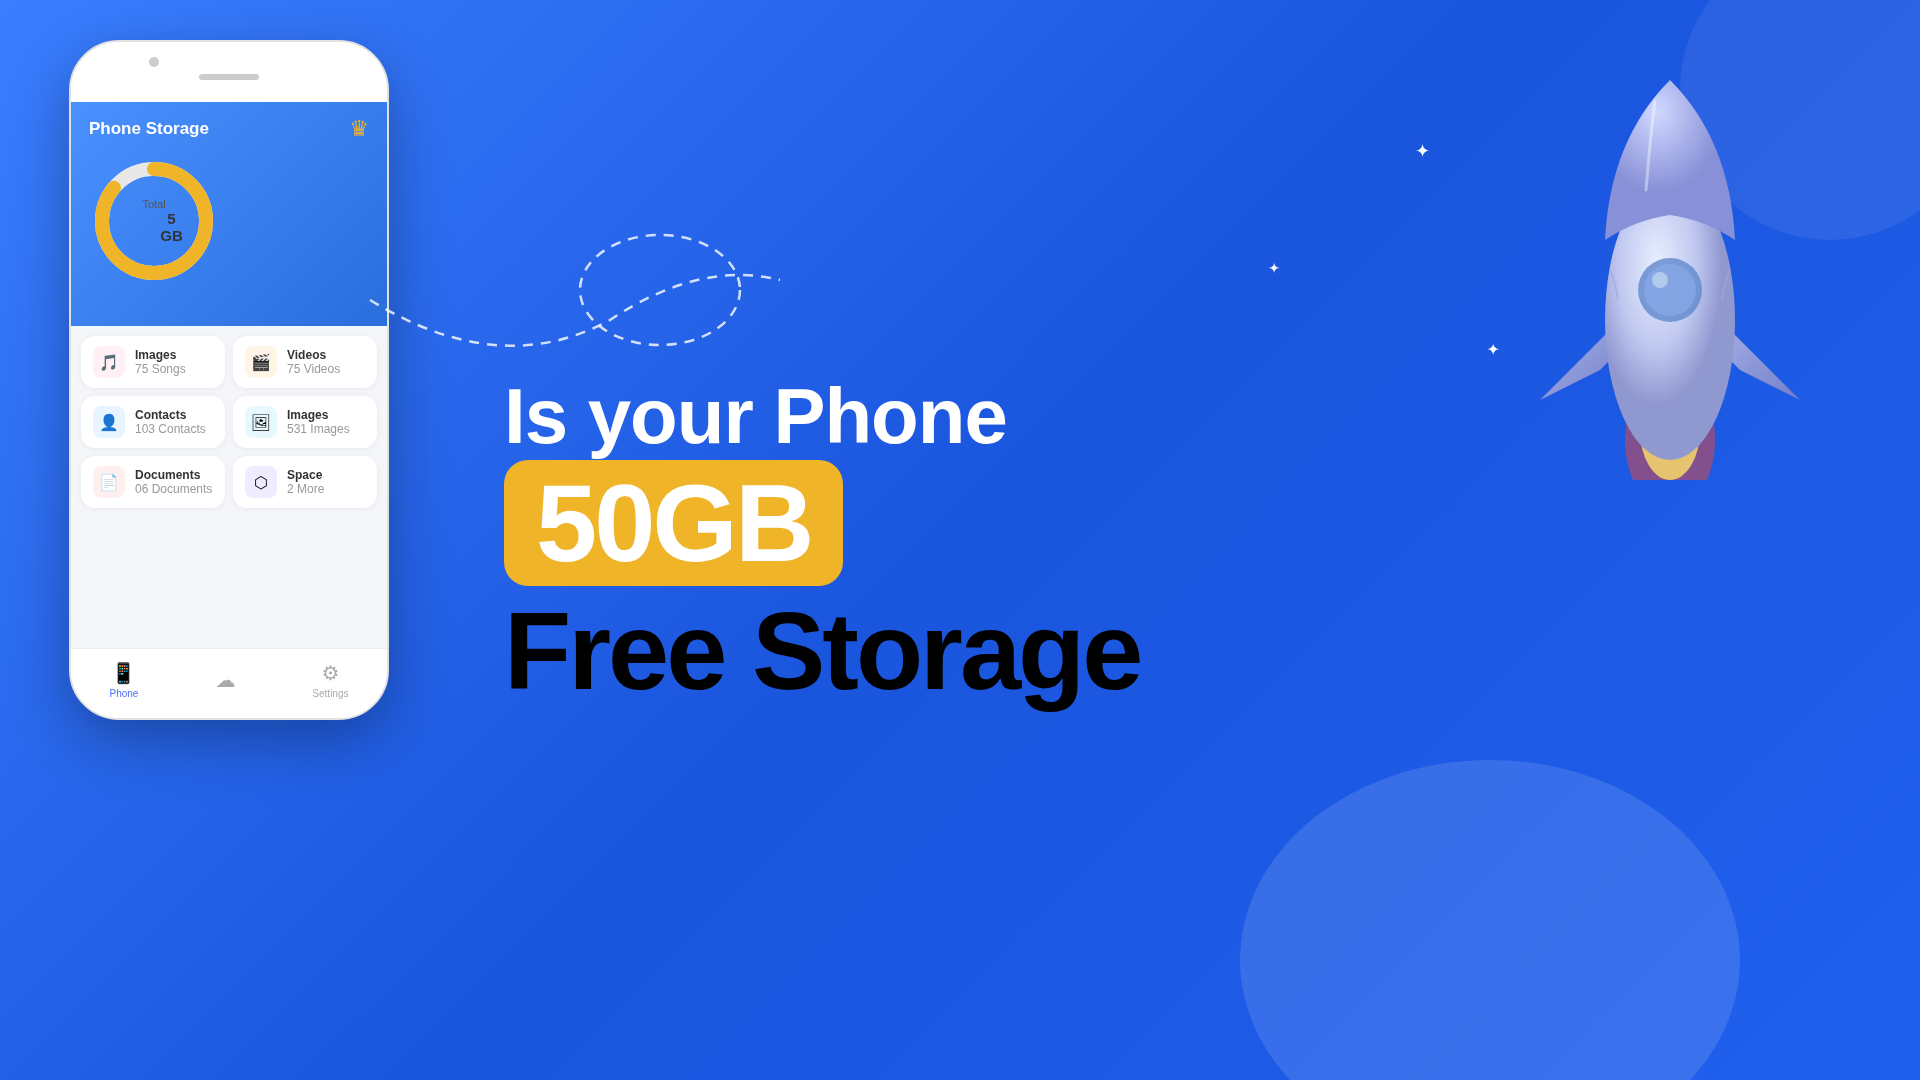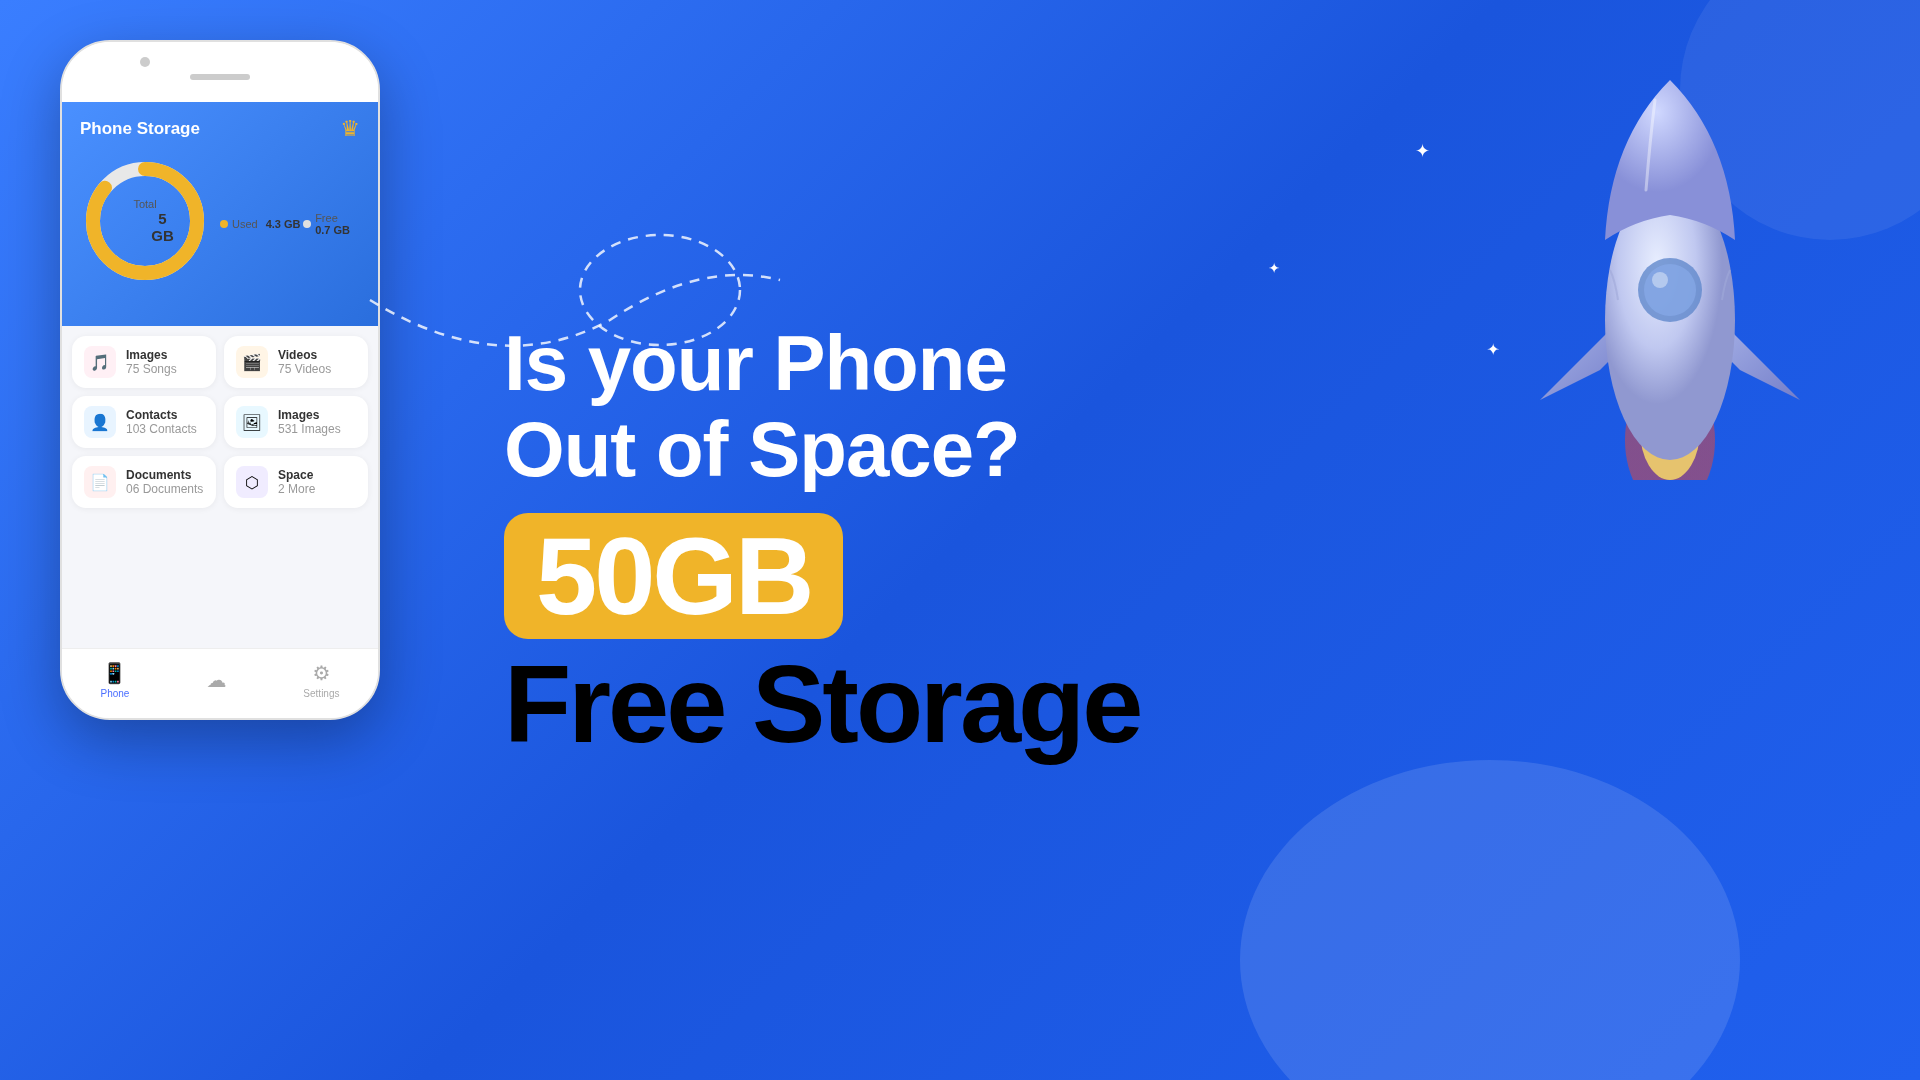--- a/index.html
+++ b/index.html
@@ -36,21 +36,21 @@
       right: -60px;
       width: 300px;
       height: 300px;
       background: rgba(255,255,255,0.07);
       border-radius: 50%;
     }
 
     
     .phone-container {
       position: absolute;
-      left: 60px;
+      left: 69px;
       top: 40px;
       width: 320px;
       height: 680px;
     }
 
     .phone-frame {
       width: 320px;
       height: 680px;
       background: #fff;
       border-radius: 50px;
@@ -401,35 +401,20 @@
 
               <circle cx="65" cy="65" r="52" fill="none" stroke="#e8e8e8" stroke-width="14"></circle>
 
               <circle cx="65" cy="65" r="52" fill="none" stroke="#f0b429" stroke-width="14" stroke-dasharray="280.6 326.7" stroke-linecap="round"></circle>
             </svg>
             <div class="donut-center-text">
               <div class="donut-center-label">Total</div>
               <div class="donut-center-value">5 GB</div>
             </div>
           </div>
-          <div class="storage-info">
-            <div class="storage-item">
-              <div class="storage-dot used"></div>
-              <span class="storage-label">Used</span>
-                <br>
-              <span class="storage-value">4.3 GB</span>
-            </div>
-            <div class="storage-item">
-              <div class="storage-dot free"></div>
-              <div>
-                <span class="storage-label">Free</span><br>
-                <span class="storage-value">0.7 GB</span>
-              </div>
-            </div>
-          </div>
         </div>
       </div>
 
       <div class="grid-container" id="grid-container">
       <div class="grid-item">
       <div class="grid-icon music">🎵</div>
       <div class="grid-text">
         <div class="item-name">Images</div>
         <div class="item-count">75 Songs</div>
       </div>
@@ -490,21 +475,20 @@
 </div>
 
 <svg class="dashed-line-svg" viewBox="0 0 500 200">
   <path d="M 20 100 Q 150 180 260 120 Q 350 60 430 80" fill="none" stroke="white" stroke-width="2.5" stroke-dasharray="10,8" opacity="0.8"></path>
 
   <ellipse cx="310" cy="90" rx="80" ry="55" fill="none" stroke="white" stroke-width="2.5" stroke-dasharray="10,8" opacity="0.8"></ellipse>
 </svg>
 
 <div class="right-content">
   <div class="tagline-line1">Is your Phone</div>
-  <div class="tagline-line2">Out of Space?</div>
   <div class="tagline-line3">
     <div class="gb-badge">
       <span class="gb-badge-text">50GB</span>
     </div>
   </div>
   <div class="free-storage-text">Free Storage</div>
 </div>
 
 <div class="rocket-container">
   <svg viewBox="0 0 420 460" width="420" height="460">

